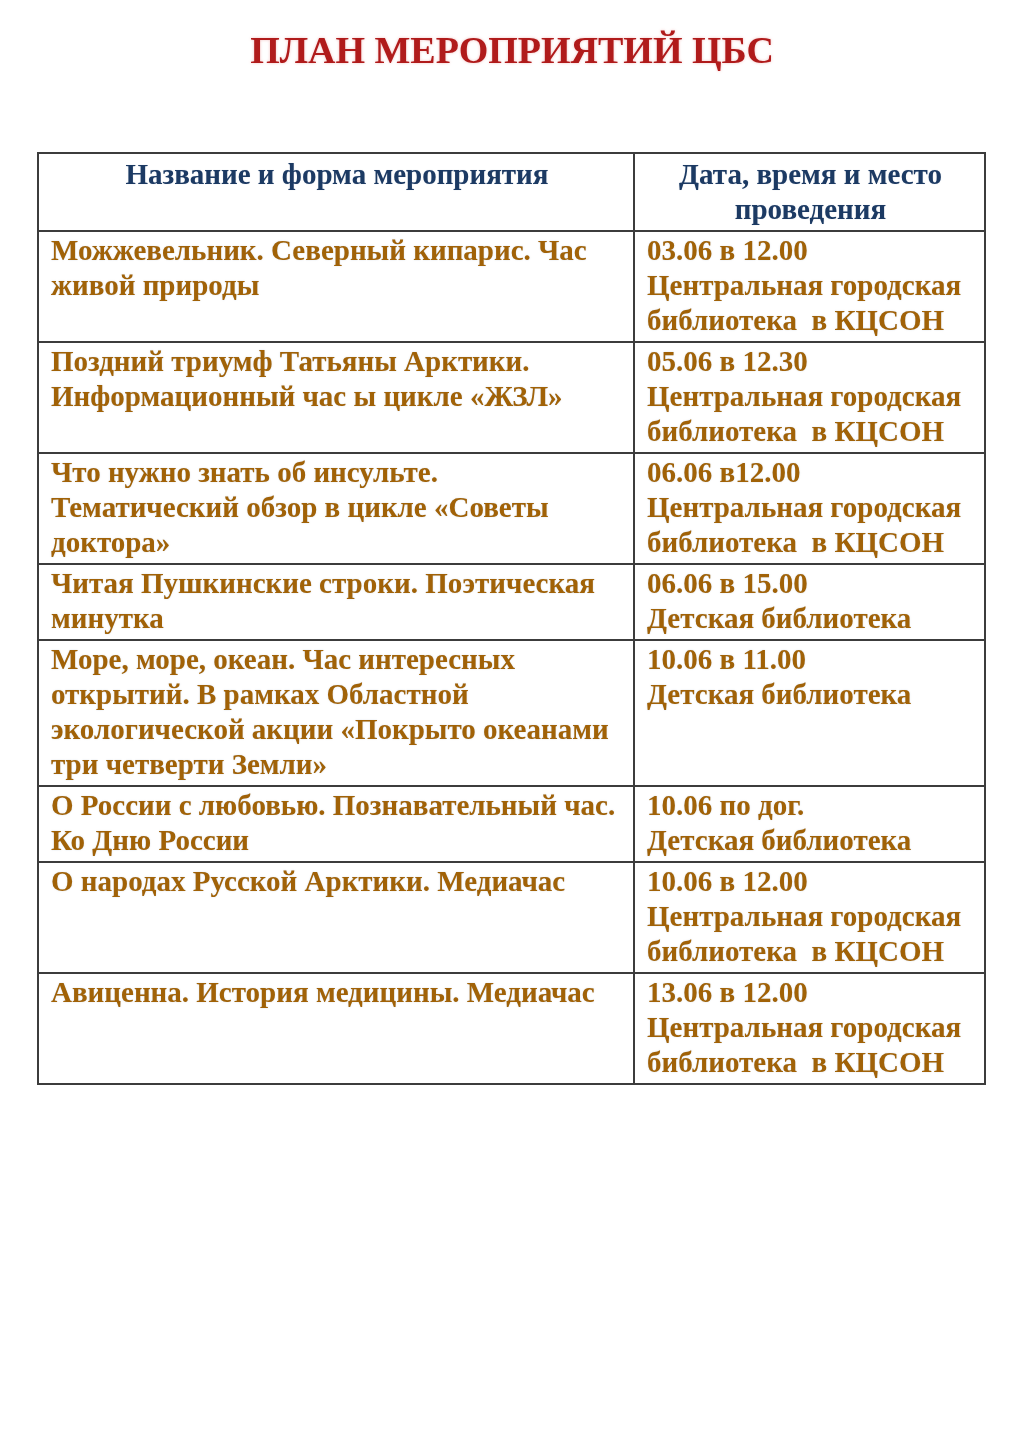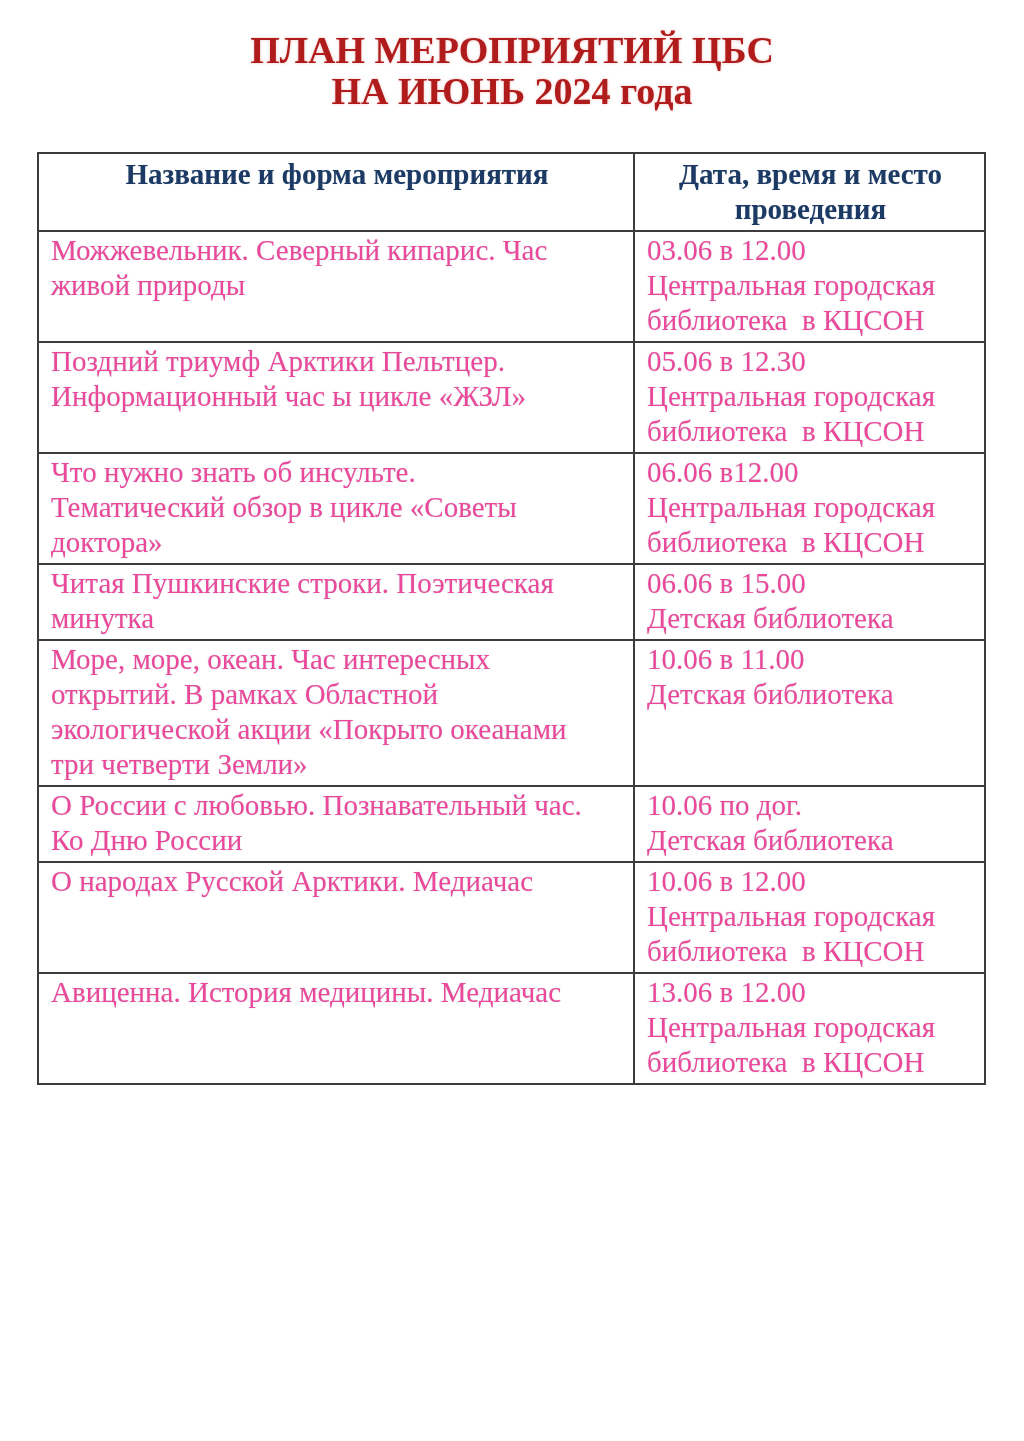--- a/index.html
+++ b/index.html
@@ -42,33 +42,32 @@
     margin-left:13px;
   }
   th {
     color:#1C3A63;
     font-weight:700;
     text-align:center;
     padding-top:3px;
     text-shadow:0 0 1px rgba(70,100,140,0.30);
   }
   td {
-    color:#ec4899;
-    font-weight:400;
+    color:#a16207;
+    font-weight:700;
     text-shadow:0 0 1.5px rgba(116,138,168,0.35);
   }
 </style>
 </head>
 <body>
 
 <div class="page">
 
   <div class="doc-title">
     <div>ПЛАН МЕРОПРИЯТИЙ ЦБС</div>
-    <div>НА ИЮНЬ 2024 года</div>
   </div>
 
   <table class="events">
     <colgroup>
         <col class="c1">
         <col class="c2">
       </colgroup>
     <thead>
       <tr>
         <th>Название и форма мероприятия</th>
@@ -78,21 +77,21 @@
     </thead>
     <tbody>
       <tr>
         <td>Можжевельник. Северный кипарис. Час
 живой природы</td>
         <td>03.06 в 12.00
 Центральная городская
 библиотека  в КЦСОН</td>
       </tr>
       <tr>
-        <td>Поздний триумф Арктики Пельтцер.
+        <td>Поздний триумф Татьяны Арктики.
 Информационный час ы цикле «ЖЗЛ»</td>
         <td>05.06 в 12.30
 Центральная городская
 библиотека  в КЦСОН</td>
       </tr>
       <tr>
         <td>Что нужно знать об инсульте.
 Тематический обзор в цикле «Советы
 доктора»</td>
         <td>06.06 в12.00

